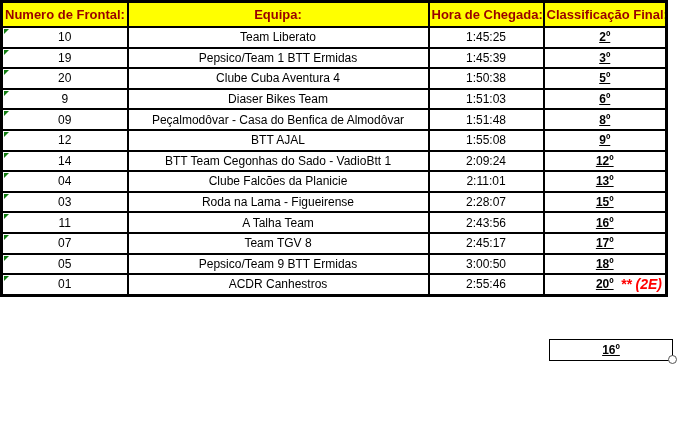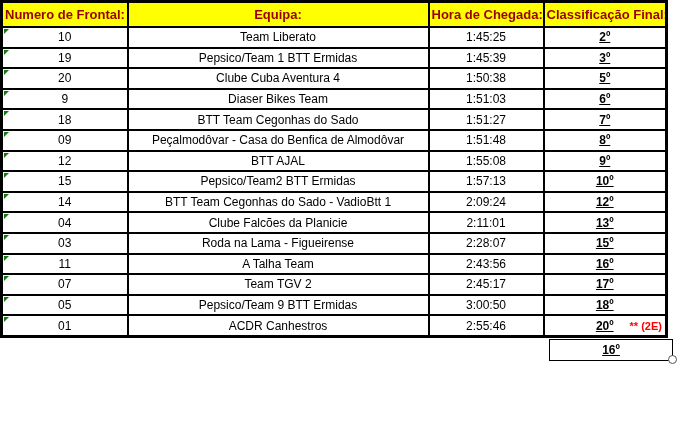--- a/index.html
+++ b/index.html
@@ -45,22 +45,23 @@
   .rank{
     font-weight:bold;
     text-decoration:underline;
   }
   .note{
     position:absolute;
     right:3px;top:50%;
     transform:translateY(-50%);
     color:#FF0000;
     font-weight:bold;
-    font-size:11px;
+    font-size:14px;
     text-decoration:none;
+    font-style:italic;
   }
   #overlay-box{
     position:absolute;
     left:549px;top:339px;
     width:122px;height:20px;
     background:#fff;
     border:1px solid #000;
     z-index:5;
     display:flex;align-items:center;justify-content:center;
     font-size:12px;font-weight:bold;text-decoration:underline;
@@ -158,36 +159,20 @@
         </td>
         <td>
           <span>1:51:03</span>
         </td>
         <td>
           <span class="rank">6º</span>
           <span class="note"></span>
         </td>
       </tr>
 
-      <tr>
-        <td>
-          <span class="tri"></span>
-          <span>18</span>
-        </td>
-        <td>
-          <span>BTT Team Cegonhas do Sado</span>
-        </td>
-        <td>
-          <span>1:51:27</span>
-        </td>
-        <td>
-          <span class="rank">7º</span>
-          <span class="note"></span>
-        </td>
-      </tr>
 
       <tr>
         <td>
           <span class="tri"></span>
           <span>09</span>
         </td>
         <td>
           <span>Peçalmodôvar - Casa do Benfica de Almodôvar</span>
         </td>
         <td>
@@ -209,36 +194,20 @@
         </td>
         <td>
           <span>1:55:08</span>
         </td>
         <td>
           <span class="rank">9º</span>
           <span class="note"></span>
         </td>
       </tr>
 
-      <tr>
-        <td>
-          <span class="tri"></span>
-          <span>15</span>
-        </td>
-        <td>
-          <span>Pepsico/Team2 BTT Ermidas</span>
-        </td>
-        <td>
-          <span>1:57:13</span>
-        </td>
-        <td>
-          <span class="rank">10º</span>
-          <span class="note"></span>
-        </td>
-      </tr>
 
 
       <tr>
         <td>
           <span class="tri"></span>
           <span>14</span>
         </td>
         <td>
           <span>BTT Team Cegonhas do Sado - VadioBtt 1</span>
         </td>
@@ -302,21 +271,21 @@
           <span class="note"></span>
         </td>
       </tr>
 
       <tr>
         <td>
           <span class="tri"></span>
           <span>07</span>
         </td>
         <td>
-          <span>Team TGV 2</span>
+          <span>Team TGV 8</span>
         </td>
         <td>
           <span>2:45:17</span>
         </td>
         <td>
           <span class="rank">17º</span>
           <span class="note"></span>
         </td>
       </tr>
 

